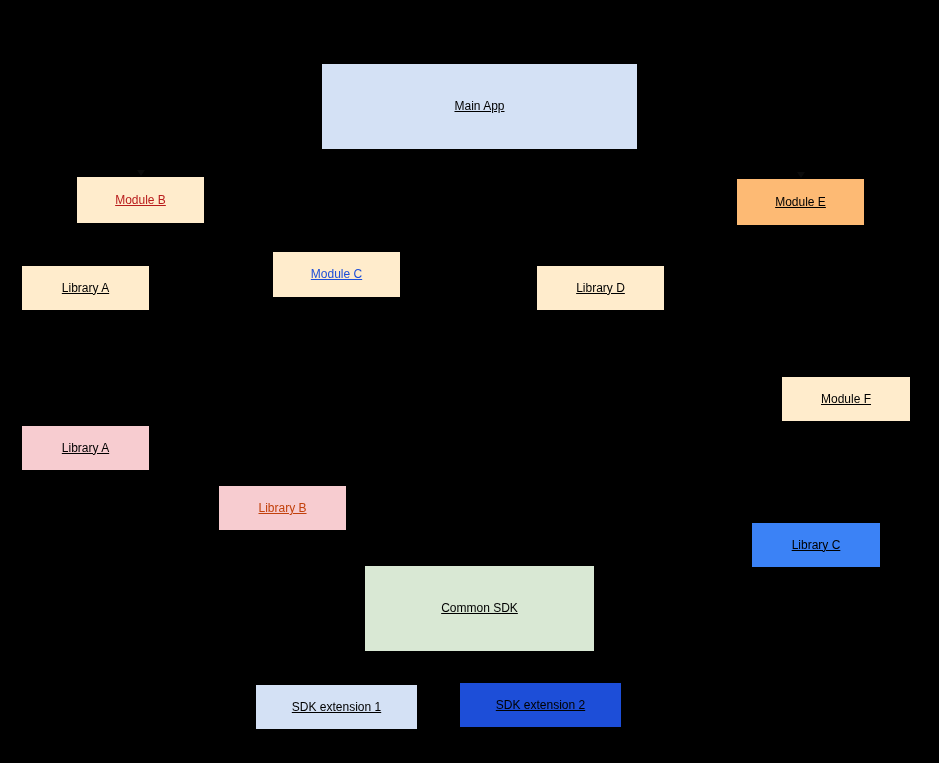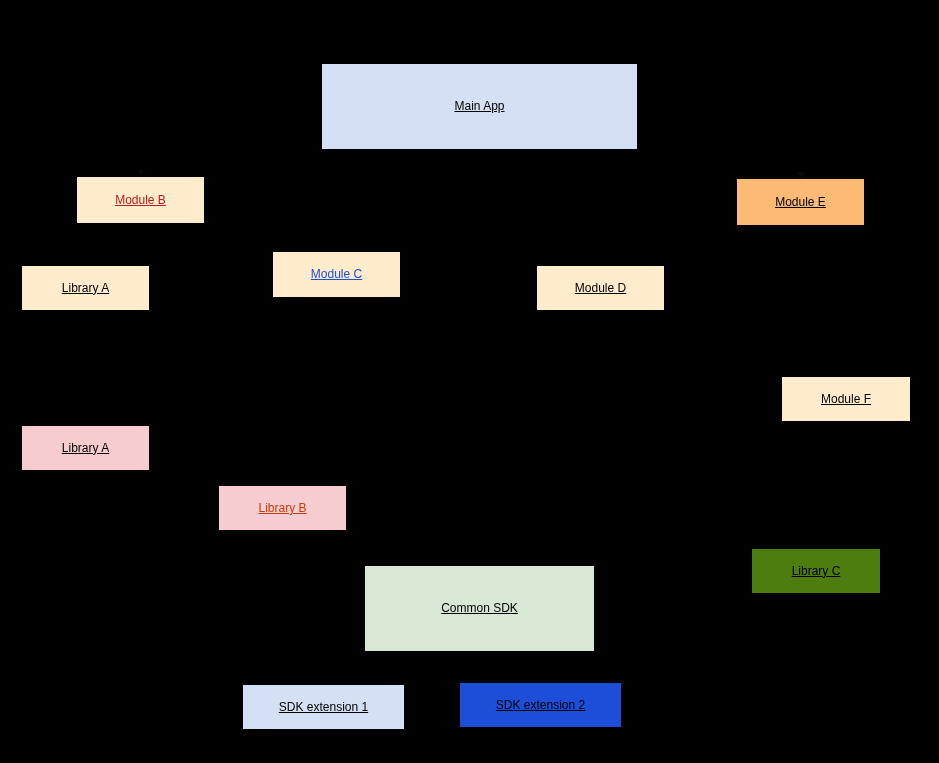--- a/index.html
+++ b/index.html
@@ -65,44 +65,44 @@
 
   <div class="node" style="left: 21px; top: 265px; width: 129px; height: 46px; background: rgb(255, 236, 204); border-color: rgb(0, 0, 0); color: rgb(0, 0, 0);">
     <span class="node-label">Library A</span>
   </div>
 
   <div class="node" style="left: 272px; top: 251px; width: 129px; height: 47px; background: rgb(255, 236, 204); border-color: rgb(0, 0, 0); color: #1d4ed8;">
     <span class="node-label">Module C</span>
   </div>
 
   <div class="node" style="left: 536px; top: 265px; width: 129px; height: 46px; background: rgb(255, 236, 204); border-color: rgb(0, 0, 0); color: rgb(0, 0, 0);">
-    <span class="node-label">Module D</span>
+    <span class="node-label">Library D</span>
   </div>
 
   <div class="node" style="left: 781px; top: 376px; width: 130px; height: 46px; background: rgb(255, 236, 204); border-color: rgb(0, 0, 0); color: rgb(0, 0, 0);">
     <span class="node-label">Module F</span>
   </div>
 
   <div class="node" style="left: 21px; top: 425px; width: 129px; height: 46px; background: rgb(247, 204, 208); border-color: rgb(0, 0, 0); color: rgb(0, 0, 0);">
     <span class="node-label">Library A</span>
   </div>
 
   <div class="node" style="left: 218px; top: 485px; width: 129px; height: 46px; background: rgb(247, 204, 208); border-color: rgb(0, 0, 0); color: #c2410c;">
     <span class="node-label">Library B</span>
   </div>
 
-  <div class="node" style="left: 751px; top: 548px; width: 130px; height: 46px; background: #4d7c0f; border-color: rgb(0, 0, 0); color: rgb(0, 0, 0);">
+  <div class="node" style="left: 751px; top: 522px; width: 130px; height: 46px; background: #3b82f6; border-color: rgb(0, 0, 0); color: rgb(0, 0, 0);">
     <span class="node-label">Library C</span>
   </div>
 
   <div class="node" style="left: 364px; top: 565px; width: 231px; height: 87px; background: rgb(217, 232, 212); border-color: rgb(0, 0, 0); color: rgb(0, 0, 0);">
     <span class="node-label">Common SDK</span>
   </div>
 
-  <div class="node" style="left: 242px; top: 684px; width: 163px; height: 46px; background: rgb(212, 225, 245); border-color: rgb(0, 0, 0); color: rgb(0, 0, 0);">
+  <div class="node" style="left: 255px; top: 684px; width: 163px; height: 46px; background: rgb(212, 225, 245); border-color: rgb(0, 0, 0); color: rgb(0, 0, 0);">
     <span class="node-label">SDK extension 1</span>
   </div>
 
   <div class="node" style="left: 459px; top: 682px; width: 163px; height: 46px; background: #1d4ed8; border-color: rgb(0, 0, 0); color: rgb(0, 0, 0);">
     <span class="node-label">SDK extension 2</span>
   </div>
 
   <div class="arrow-stub" style="left: 137px; top: 170px;"></div>
   <div class="arrow-stub" style="left: 797px; top: 172px;"></div>
 

